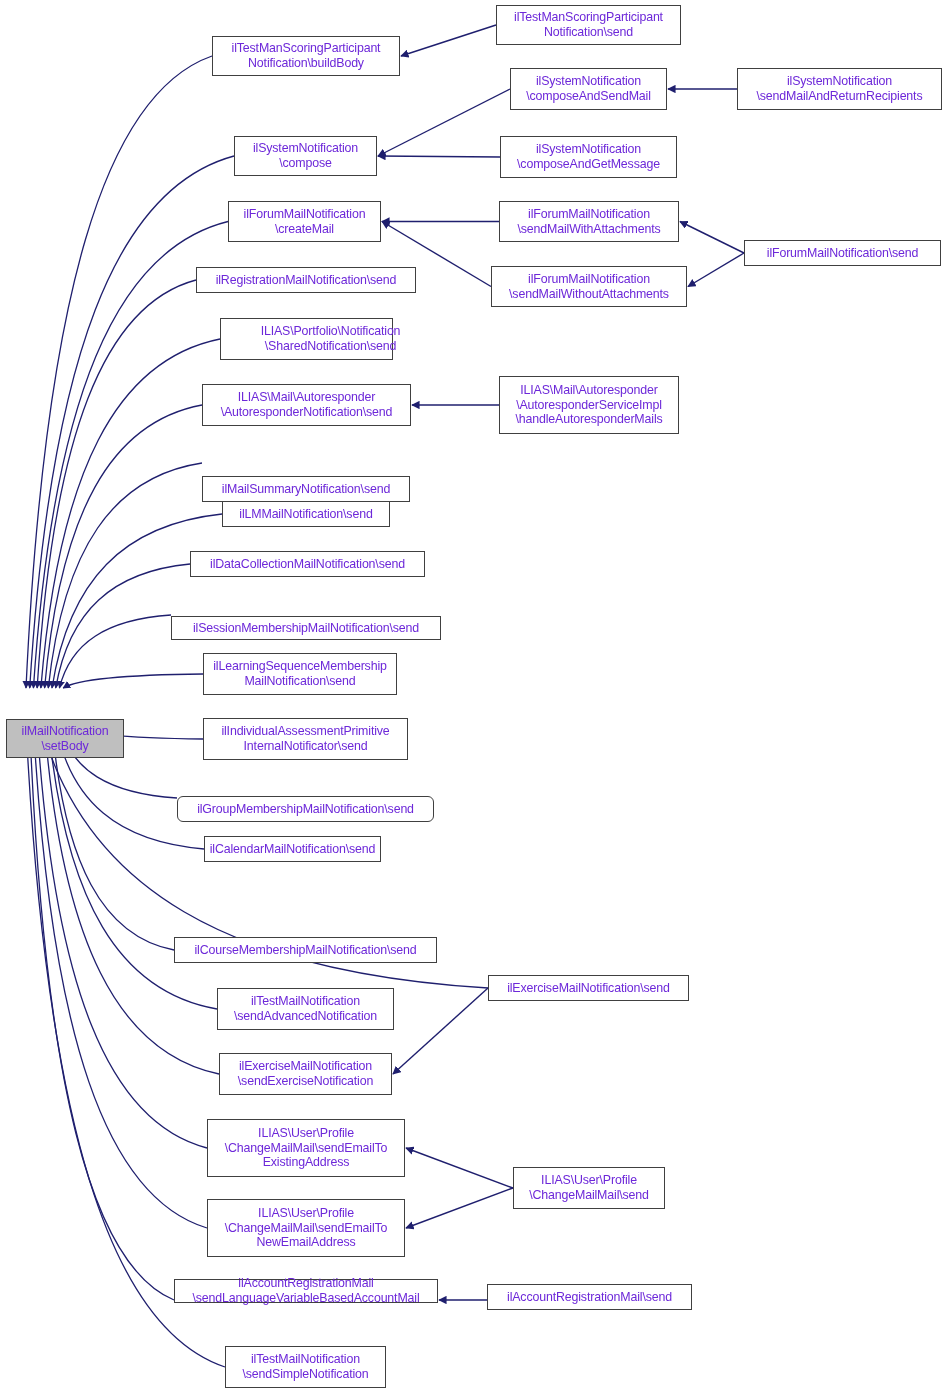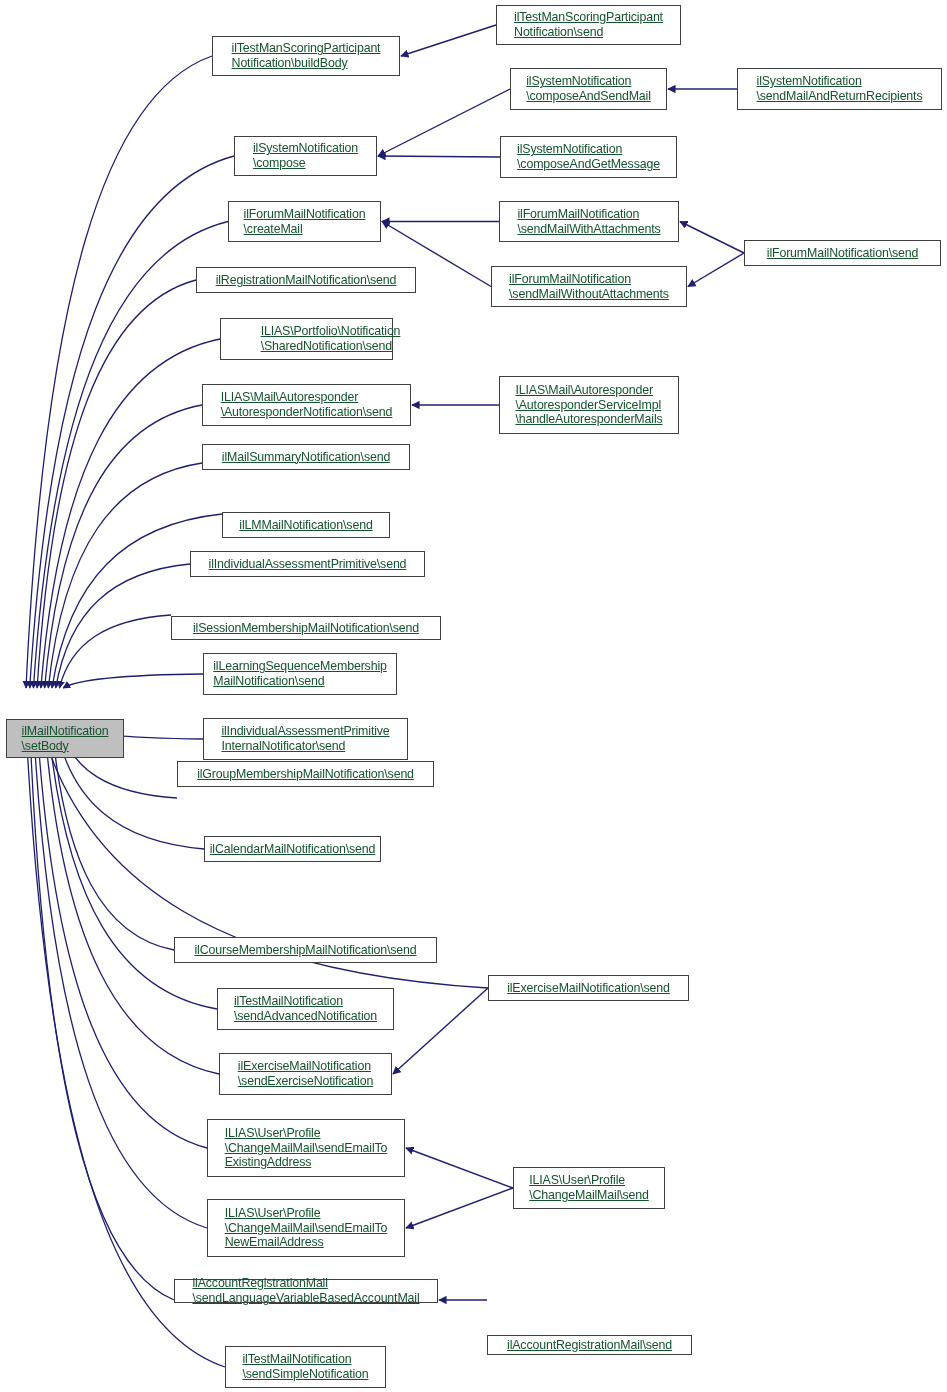--- a/index.html
+++ b/index.html
@@ -16,30 +16,30 @@
     position:absolute;
     left:0; top:0;
     width:947px; height:1392px;
     pointer-events:none;
   }
   .node{
     position:absolute;
     box-sizing:border-box;
     border:1px solid #404040;
     background:#ffffff;
-    color:#14532d;
+    color:#6d28d9;
     font-size:12.4px;
     line-height:14.6px;
+    text-align:center;
     display:flex;
     align-items:center;
     justify-content:center;
     white-space:pre-line;
     letter-spacing:-0.15px;
     z-index:3;
-    text-decoration:underline;
   }
   .node.root{
     background:#bfbfbf;
     border:1px solid #404040;
     margin-top:32px;
   }
 </style>
 </head>
 <body>
 
@@ -109,43 +109,43 @@
       <div class="node" style="left: 491px; top: 266px; width: 196px; height: 41px;">ilForumMailNotification
 \sendMailWithoutAttachments</div>
       <div class="node" style="left: 196px; top: 267px; width: 220px; height: 26px;">ilRegistrationMailNotification\send</div>
       <div class="node" style="left: 220px; top: 318px; width: 173px; height: 42px; padding-left: 48px;">ILIAS\Portfolio\Notification
 \SharedNotification\send</div>
       <div class="node" style="left: 202px; top: 384px; width: 209px; height: 42px;">ILIAS\Mail\Autoresponder
 \AutoresponderNotification\send</div>
       <div class="node" style="left: 499px; top: 376px; width: 180px; height: 58px;">ILIAS\Mail\Autoresponder
 \AutoresponderServiceImpl
 \handleAutoresponderMails</div>
-      <div class="node" style="left: 202px; top: 444px; width: 208px; height: 26px;">ilMailSummaryNotification\send</div>
-      <div class="node" style="left: 222px; top: 501px; width: 168px; height: 26px; margin-top: 11px;">ilLMMailNotification\send</div>
-      <div class="node" style="left: 190px; top: 551px; width: 235px; height: 26px;">ilIndividualAssessmentPrimitive\send</div>
+      <div class="node" style="left: 202px; top: 476px; width: 208px; height: 26px;">ilMailSummaryNotification\send</div>
+      <div class="node" style="left: 222px; top: 501px; width: 168px; height: 26px;">ilLMMailNotification\send</div>
+      <div class="node" style="left: 190px; top: 551px; width: 235px; height: 26px;">ilDataCollectionMailNotification\send</div>
       <div class="node" style="left: 171px; top: 616px; width: 270px; height: 24px;">ilSessionMembershipMailNotification\send</div>
       <div class="node" style="left: 203px; top: 653px; width: 194px; height: 42px;">ilLearningSequenceMembership
 MailNotification\send</div>
       <div class="node" style="left: 203px; top: 718px; width: 205px; height: 42px;">ilIndividualAssessmentPrimitive
 InternalNotificator\send</div>
-      <div class="node" style="left: 177px; top: 761px; width: 257px; height: 26px;">ilGroupMembershipMailNotification\send</div>
+      <div class="node" style="left: 177px; top: 796px; width: 257px; height: 26px; border-radius: 6px;">ilGroupMembershipMailNotification\send</div>
       <div class="node" style="left: 204px; top: 836px; width: 177px; height: 26px;">ilCalendarMailNotification\send</div>
       <div class="node" style="left: 174px; top: 937px; width: 263px; height: 26px;">ilCourseMembershipMailNotification\send</div>
       <div class="node" style="left: 488px; top: 975px; width: 201px; height: 26px;">ilExerciseMailNotification\send</div>
       <div class="node" style="left: 217px; top: 988px; width: 177px; height: 42px;">ilTestMailNotification
 \sendAdvancedNotification</div>
       <div class="node" style="left: 219px; top: 1053px; width: 173px; height: 42px;">ilExerciseMailNotification
 \sendExerciseNotification</div>
       <div class="node" style="left: 207px; top: 1119px; width: 198px; height: 58px;">ILIAS\User\Profile
 \ChangeMailMail\sendEmailTo
 ExistingAddress</div>
       <div class="node" style="left: 513px; top: 1167px; width: 152px; height: 42px;">ILIAS\User\Profile
 \ChangeMailMail\send</div>
       <div class="node" style="left: 207px; top: 1199px; width: 198px; height: 58px;">ILIAS\User\Profile
 \ChangeMailMail\sendEmailTo
 NewEmailAddress</div>
       <div class="node" style="left: 174px; top: 1279px; width: 264px; height: 24px;">ilAccountRegistrationMail
 \sendLanguageVariableBasedAccountMail</div>
-      <div class="node" style="left: 487px; top: 1335px; width: 205px; height: 20px;">ilAccountRegistrationMail\send</div>
+      <div class="node" style="left: 487px; top: 1284px; width: 205px; height: 26px;">ilAccountRegistrationMail\send</div>
       <div class="node" style="left: 225px; top: 1346px; width: 161px; height: 42px;">ilTestMailNotification
 \sendSimpleNotification</div>
     </div>
 </div>
 
 </body></html>

